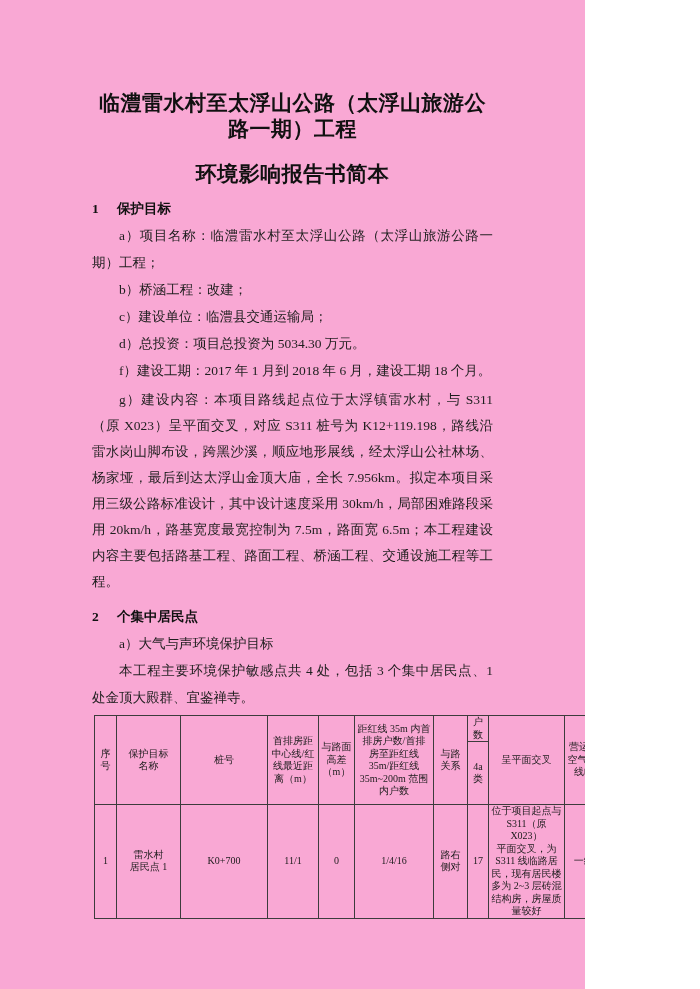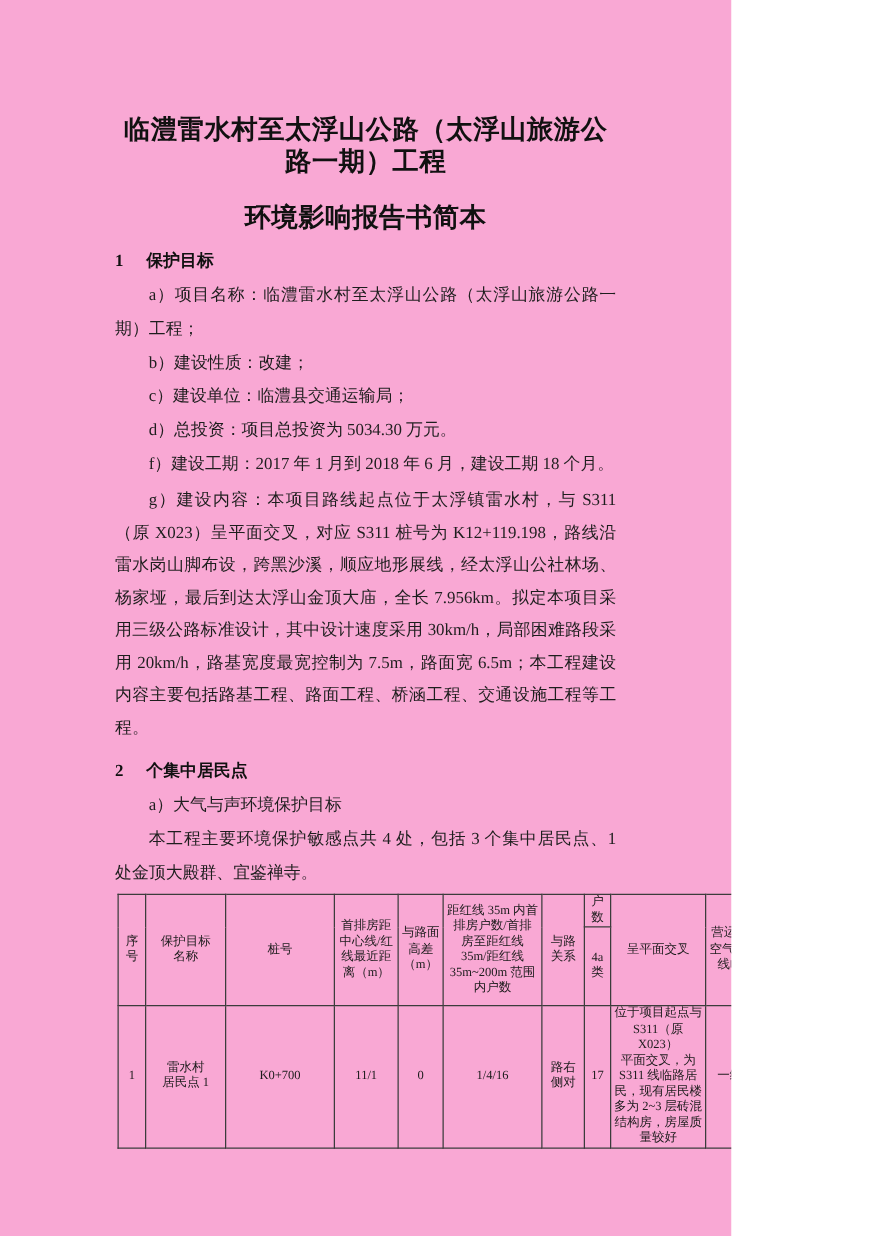--- a/index.html
+++ b/index.html
@@ -77,21 +77,21 @@
   <div class="content">
 
     <h1 class="doc-title">临澧雷水村至太浮山公路（太浮山旅游公路一期）工程</h1>
     <h1 class="doc-title second">环境影响报告书简本</h1>
 
     <div class="sec-heading">
       <span class="sec-num">1</span><span>保护目标</span>
     </div>
 
     <p class="para">a）项目名称：临澧雷水村至太浮山公路（太浮山旅游公路一期）工程；</p>
-    <p class="para">b）建设性质：改建；</p>
+    <p class="para">b）桥涵工程：改建；</p>
     <p class="para">c）建设单位：临澧县交通运输局；</p>
     <p class="para">d）总投资：项目总投资为 5034.30 万元。</p>
     <p class="para">f）建设工期：2017 年 1 月到 2018 年 6 月，建设工期 18 个月。</p>
     <p class="para tight mt3">g）建设内容：本项目路线起点位于太浮镇雷水村，与 S311（原 X023）呈平面交叉，对应 S311 桩号为 K12+119.198，路线沿雷水岗山脚布设，跨黑沙溪，顺应地形展线，经太浮山公社林场、杨家垭，最后到达太浮山金顶大庙，全长 7.956km。拟定本项目采用三级公路标准设计，其中设计速度采用 30km/h，局部困难路段采用 20km/h，路基宽度最宽控制为 7.5m，路面宽 6.5m；本工程建设内容主要包括路基工程、路面工程、桥涵工程、交通设施工程等工程。</p>
 
     <div class="sec-heading">
       <span class="sec-num">2</span><span>个集中居民点</span>
     </div>
 
     <p class="para">a）大气与声环境保护目标</p>

